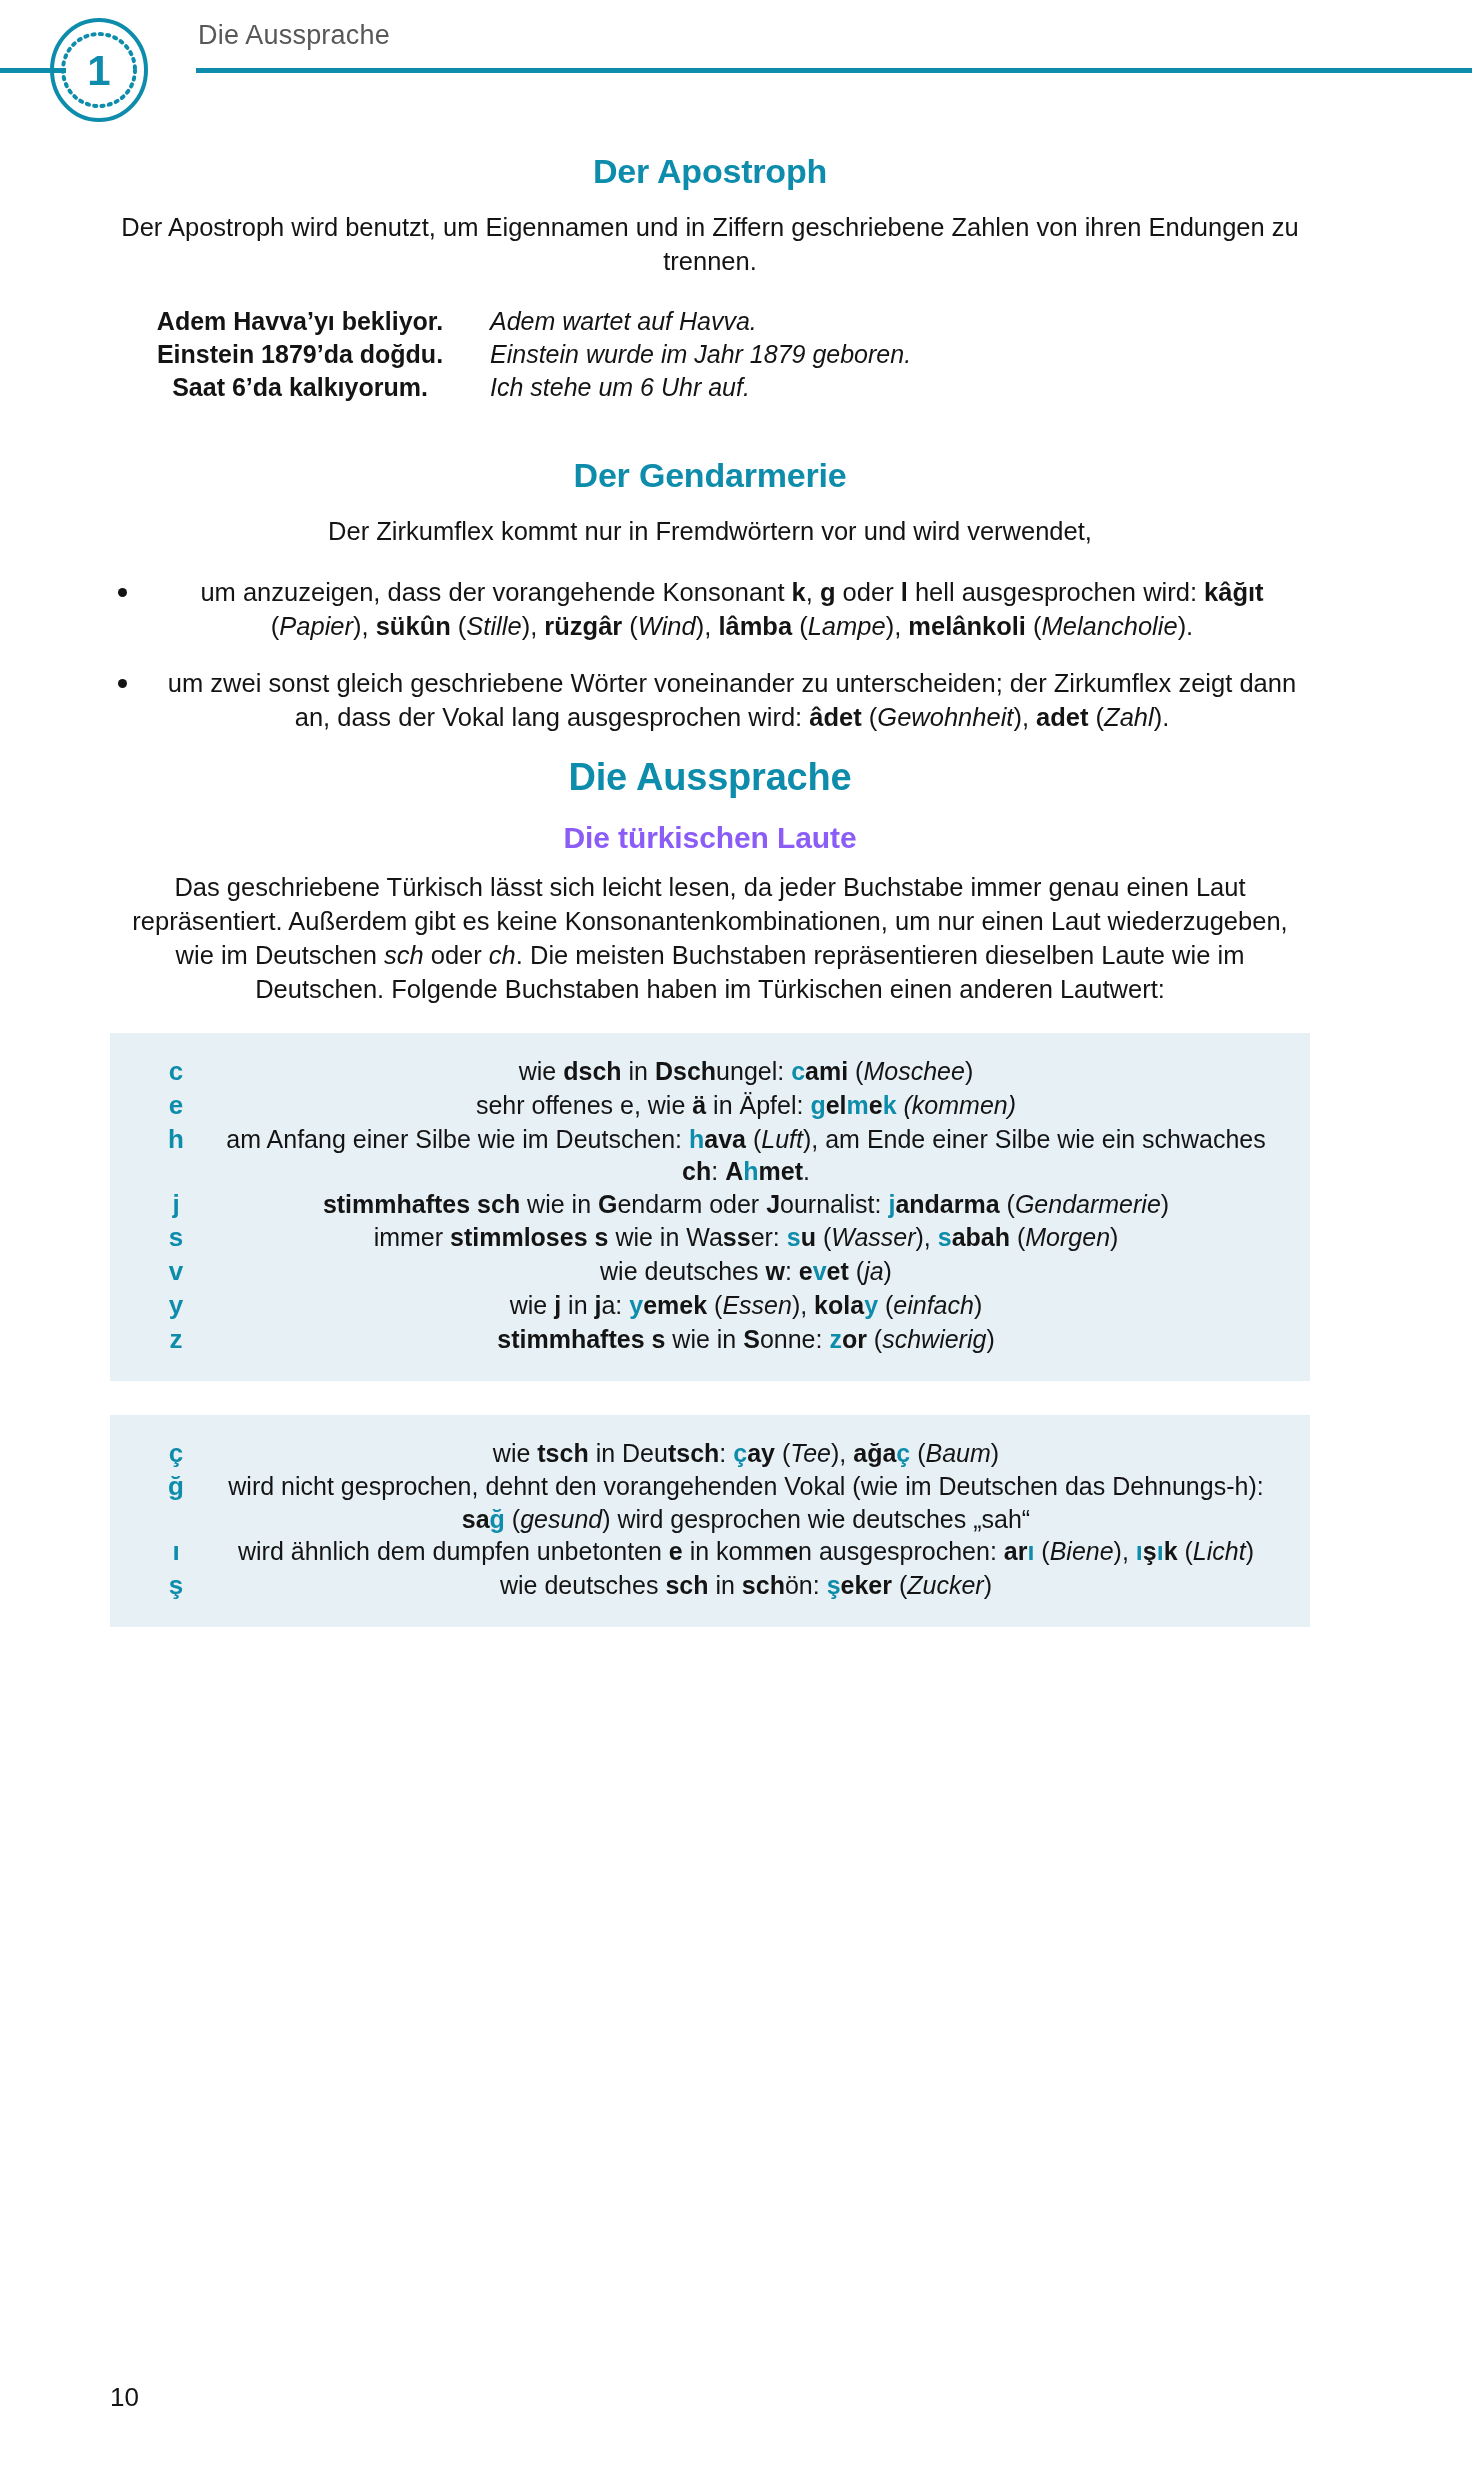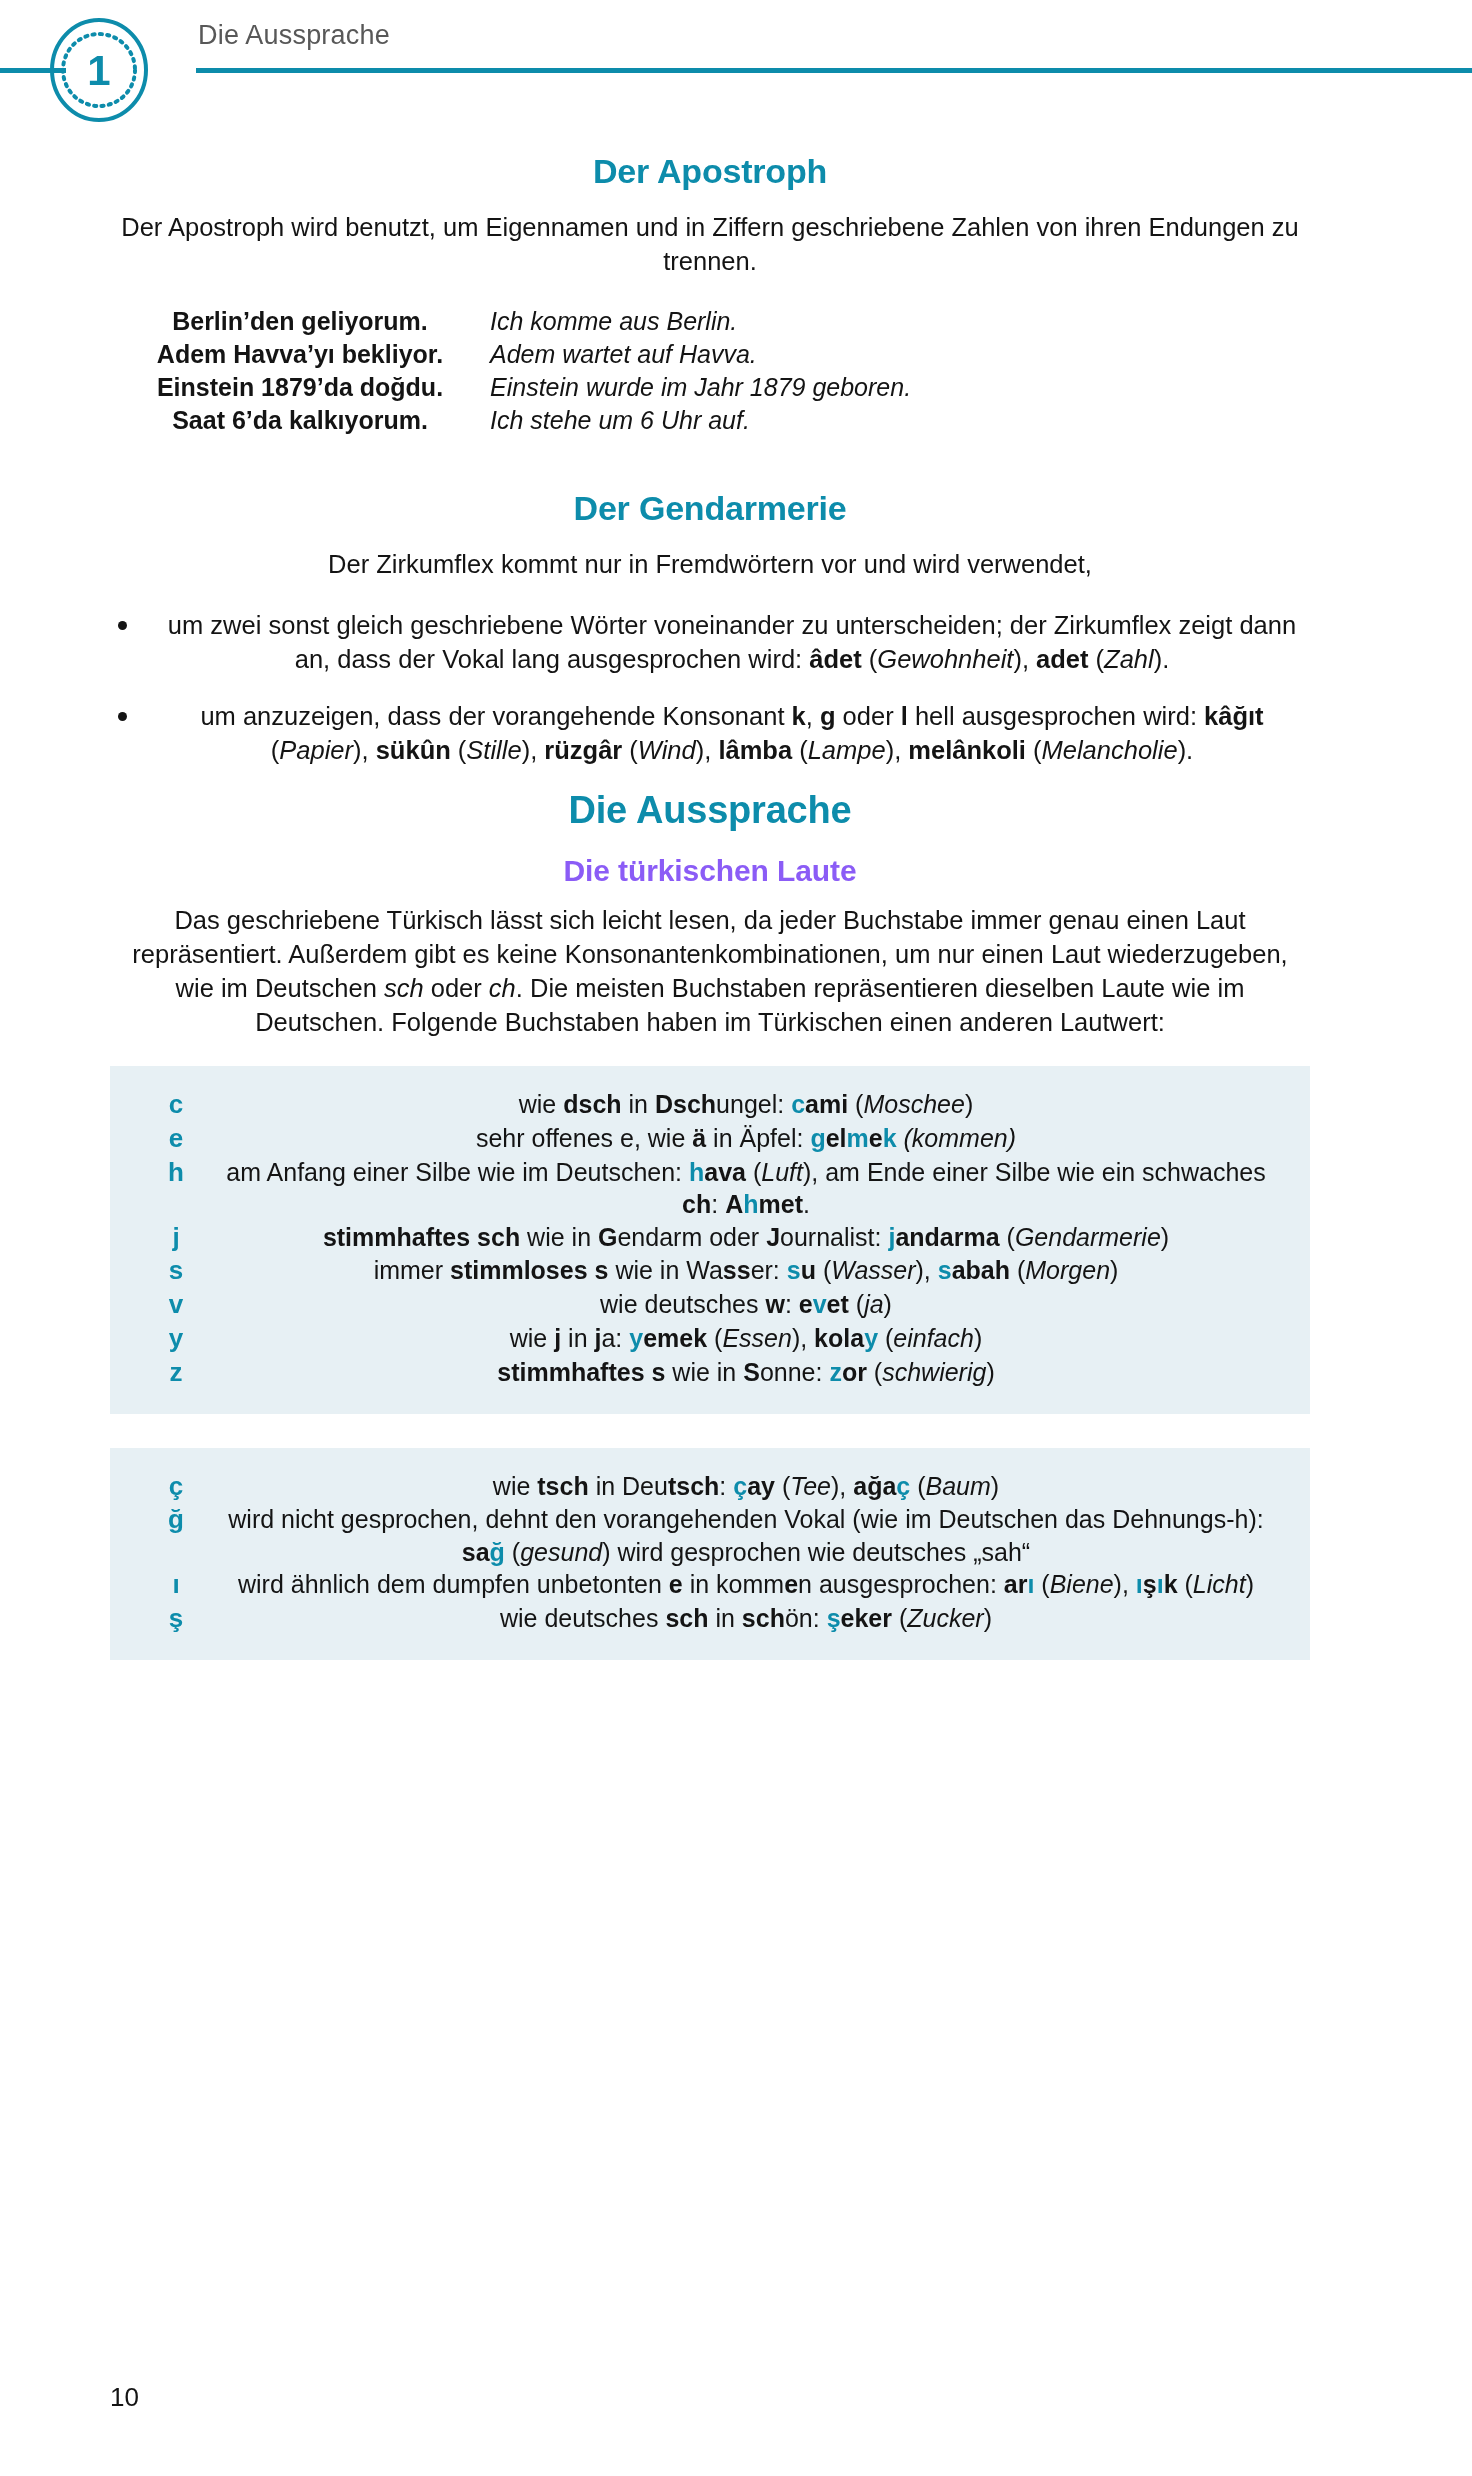--- a/index.html
+++ b/index.html
@@ -199,44 +199,40 @@
 </div>
 
 <div class="content">
 
   <h2 class="sub-title">Der Apostroph</h2>
 
   <p class="body">Der Apostroph wird benutzt, um Eigennamen und in Ziffern geschriebene Zahlen von ihren Endungen zu trennen.</p>
 
   <div class="examples" id="apostroph-examples">
       <div class="example-row">
-        <div class="example-tr">Berlin’den geliyorum.</div>
-        <div class="example-de">Ich komme aus Berlin.</div>
-      </div>
-      <div class="example-row">
         <div class="example-tr">Adem Havva’yı bekliyor.</div>
         <div class="example-de">Adem wartet auf Havva.</div>
       </div>
       <div class="example-row">
         <div class="example-tr">Einstein 1879’da doğdu.</div>
         <div class="example-de">Einstein wurde im Jahr 1879 geboren.</div>
       </div>
       <div class="example-row">
         <div class="example-tr">Saat 6’da kalkıyorum.</div>
         <div class="example-de">Ich stehe um 6 Uhr auf.</div>
       </div>
     </div>
 
   <h2 class="sub-title">Der Gendarmerie</h2>
 
   <p class="body">Der Zirkumflex kommt nur in Fremdwörtern vor und wird verwendet,</p>
 
   <ul class="bullets" id="zirkumflex-bullets">
+      <li>um anzuzeigen, dass der vorangehende Konsonant <b>k</b>, <b>g</b> oder <b>l</b> hell ausgesprochen wird: <b>kâğıt</b> (<i>Papier</i>), <b>sükûn</b> (<i>Stille</i>), <b>rüzgâr</b> (<i>Wind</i>), <b>lâmba</b> (<i>Lampe</i>), <b>melânkoli</b> (<i>Melancholie</i>).</li>
       <li>um zwei sonst gleich geschriebene Wörter voneinander zu unterscheiden; der Zirkumflex zeigt dann an, dass der Vokal lang ausgesprochen wird: <b>âdet</b> (<i>Gewohnheit</i>), <b>adet</b> (<i>Zahl</i>).</li>
-      <li>um anzuzeigen, dass der vorangehende Konsonant <b>k</b>, <b>g</b> oder <b>l</b> hell ausgesprochen wird: <b>kâğıt</b> (<i>Papier</i>), <b>sükûn</b> (<i>Stille</i>), <b>rüzgâr</b> (<i>Wind</i>), <b>lâmba</b> (<i>Lampe</i>), <b>melânkoli</b> (<i>Melancholie</i>).</li>
     </ul>
 
   <h1 class="section-title">Die Aussprache</h1>
 
   <h3 class="sub-sub-title">Die türkischen Laute</h3>
 
   <p class="body" id="aussprache-intro">Das geschriebene Türkisch lässt sich leicht lesen, da jeder Buchstabe immer genau einen Laut repräsentiert. Außerdem gibt es keine Konsonantenkombinationen, um nur einen Laut wiederzugeben, wie im Deutschen <i>sch</i> oder <i>ch</i>. Die meisten Buchstaben repräsentieren dieselben Laute wie im Deutschen. Folgende Buchstaben haben im Türkischen einen anderen Lautwert:</p>
 
   <div class="letter-table" id="letter-table-one">
       <div class="letter-row">

